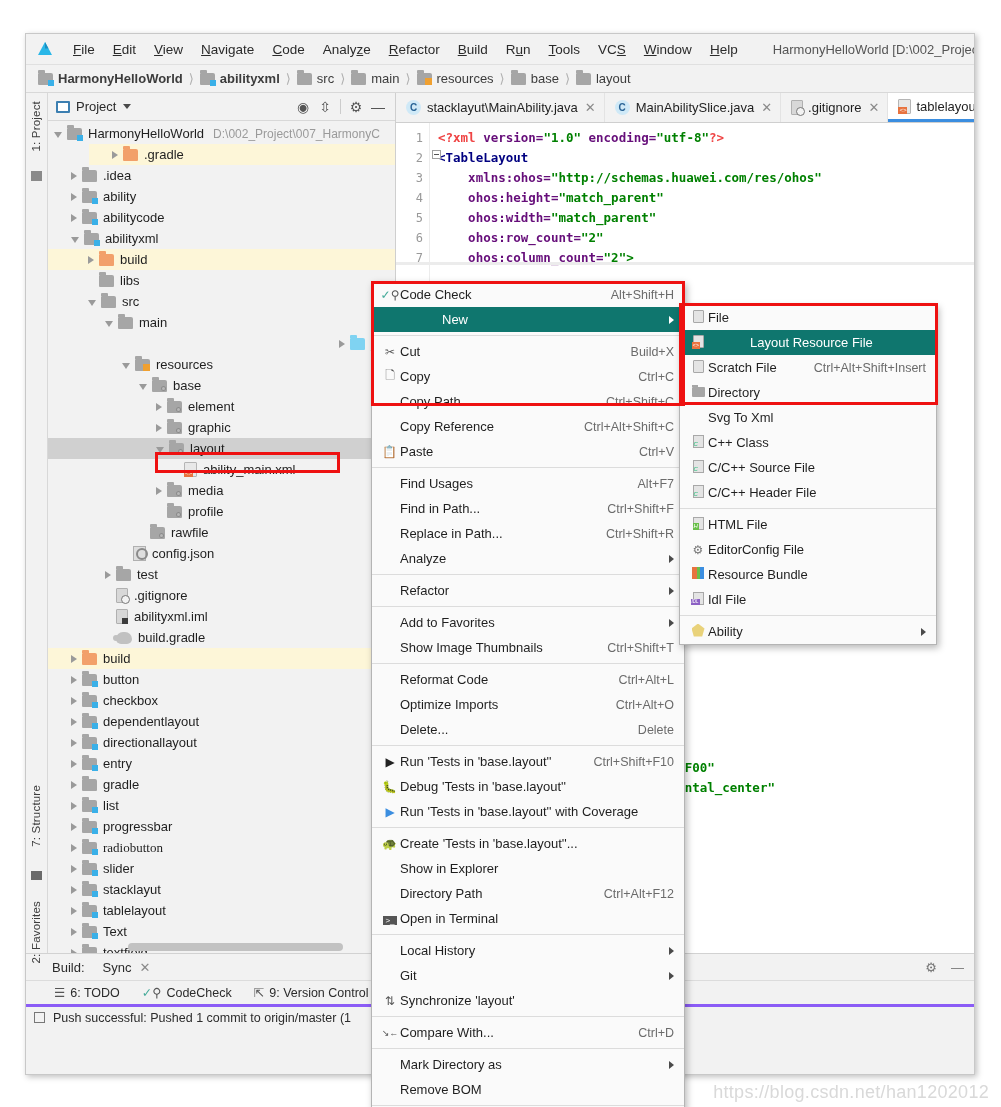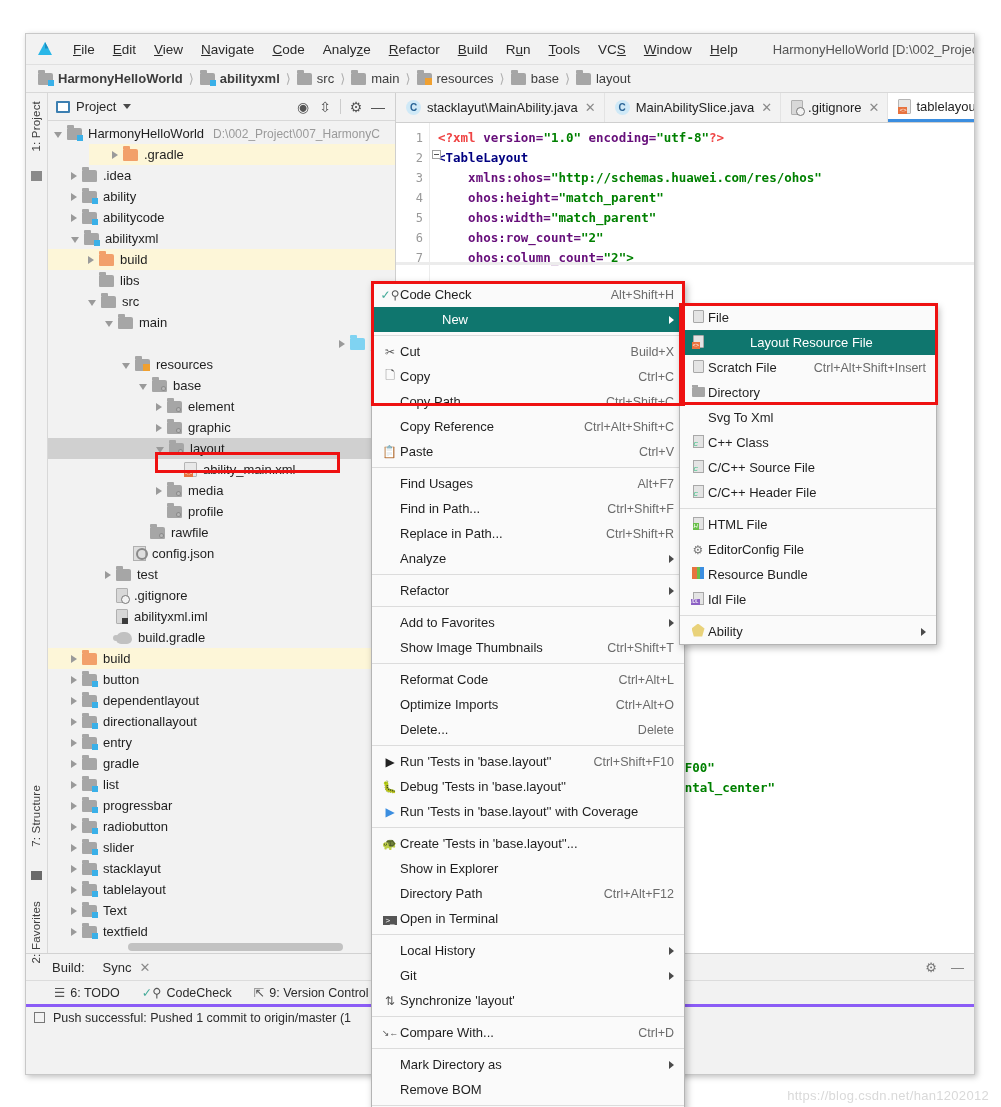--- a/index.html
+++ b/index.html
@@ -360,21 +360,21 @@
   .redbox {
     position: absolute;
     border: 3px solid #ee1111;
     z-index: 60;
     pointer-events: none;
   }
   
   .watermark {
     position: absolute;
     right: 12px; bottom: 4px;
-    font-size: 13px;
+    font-size: 18px;
     color: #d9d9d9;
     font-family: "Liberation Sans", sans-serif;
     letter-spacing: 0.3px;
     z-index: 80;
   }
   
   .gi { display:inline-block; width:14px; height:14px; position:relative; }
   .gi-file { background:#e4e4e4; border:1px solid #a8a8a8; width:11px;height:13px;border-radius:1px;}
   .gi-xmlfile { background:#e4e4e4; border:1px solid #a8a8a8; width:11px;height:13px;border-radius:1px;}
   .gi-xmlfile::after{content:"<>";position:absolute;left:-2px;bottom:-2px;font-size:5.5px;line-height:7px;color:#fff;background:#e8733f;padding:0 1px;}
@@ -612,20 +612,25 @@
               <span class="tlabel">build</span>
             </div>
             <div class="trow" style="padding-left: 23px; align-items: center;">
               <span class="arrow "></span>
               <i class="fico mod"></i>
               <span class="tlabel">button</span>
             </div>
             <div class="trow" style="padding-left: 23px;">
               <span class="arrow "></span>
               <i class="fico mod"></i>
+              <span class="tlabel">checkbox</span>
+            </div>
+            <div class="trow" style="padding-left: 23px;">
+              <span class="arrow "></span>
+              <i class="fico mod"></i>
               <span class="tlabel">dependentlayout</span>
             </div>
             <div class="trow" style="padding-left: 23px;">
               <span class="arrow "></span>
               <i class="fico mod"></i>
               <span class="tlabel">directionallayout</span>
             </div>
             <div class="trow" style="padding-left: 23px;">
               <span class="arrow "></span>
               <i class="fico mod"></i>
@@ -639,21 +644,21 @@
             <div class="trow" style="padding-left: 23px;">
               <span class="arrow "></span>
               <i class="fico mod"></i>
               <span class="tlabel">list</span>
             </div>
             <div class="trow" style="padding-left: 23px;">
               <span class="arrow "></span>
               <i class="fico mod"></i>
               <span class="tlabel">progressbar</span>
             </div>
-            <div class="trow" style="padding-left: 23px;">
+            <div class="trow" style="padding-left: 23px; font-family: Liberation Serif, serif;">
               <span class="arrow "></span>
               <i class="fico mod"></i>
               <span class="tlabel">radiobutton</span>
             </div>
             <div class="trow" style="padding-left: 23px;">
               <span class="arrow "></span>
               <i class="fico mod"></i>
               <span class="tlabel">slider</span>
             </div>
             <div class="trow" style="padding-left: 23px;">

